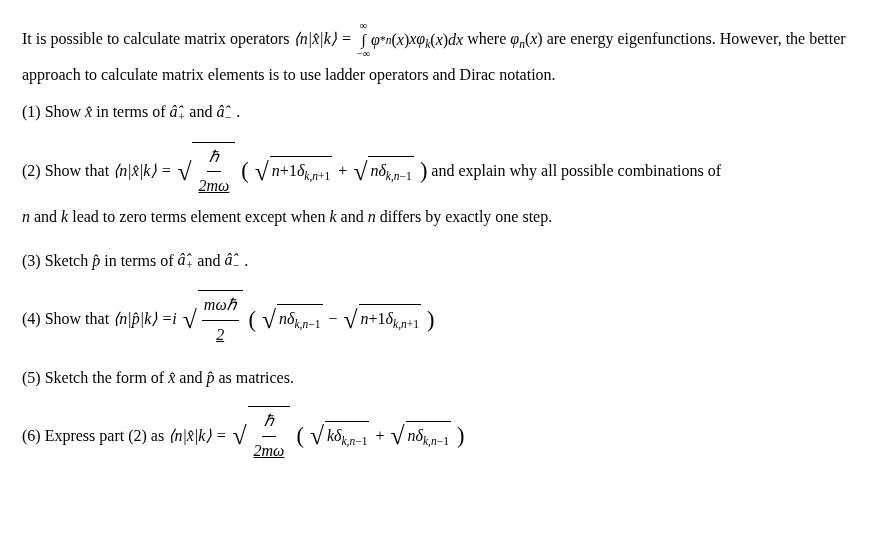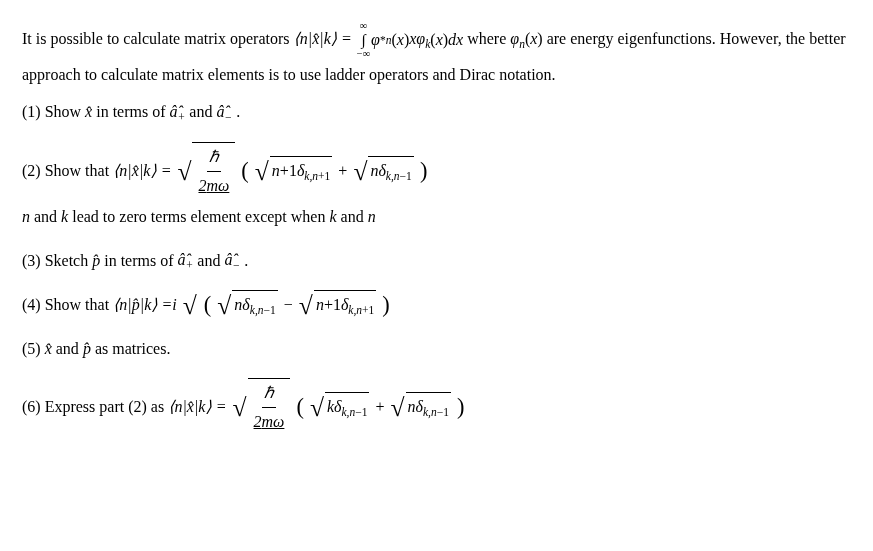--- a/index.html
+++ b/index.html
@@ -162,29 +162,31 @@
         <span class="sqrt-symbol">√</span>
         <span class="sqrt-content"><em>n</em>+1<em>δ</em><span class="subscript"><em>k,n</em>+1</span></span>
       </span>
       <span> + </span>
 
       <span class="sqrt-container">
         <span class="sqrt-symbol">√</span>
         <span class="sqrt-content"><em>nδ</em><span class="subscript"><em>k,n</em>−1</span></span>
       </span>
       <span class="bracket-tall">)</span>
+      <span>and explain why all possible combinations of</span>
     </div>
     <div class="question-line" style="margin-top:2px;">
       <em>n</em>
       <span>and</span>
       <em>k</em>
       <span>lead to zero terms element except when</span>
       <em>k</em>
       <span>and</span>
       <em>n</em>
+      <span>differs by exactly one step.</span>
     </div>
   </div>
 
   <div class="question-item">
     <div class="question-line">
       <span>(3)</span>
       <span>Sketch</span>
       <span class="math-inline"><em>p̂</em></span>
       <span>in terms of</span>
       <span class="math-inline"><em>â̂<span class="subscript">+</span></em></span>
@@ -198,40 +200,47 @@
     <div class="question-line">
       <span>(4)</span>
       <span>Show that</span>
 
       <span class="math-block">
         ⟨<em>n</em>|<em>p̂</em>|<em>k</em>⟩ = <em>i</em>
       </span>
 
       <span class="sqrt-container">
         <span class="sqrt-symbol">√</span>
+        <span class="sqrt-content">
+          <span class="fraction">
+            <span class="num"><em>mωℏ</em></span>
+            <span class="den">2</span>
+          </span>
+        </span>
       </span>
       <span class="bracket-tall">(</span>
 
       <span class="sqrt-container">
         <span class="sqrt-symbol">√</span>
         <span class="sqrt-content"><em>nδ</em><span class="subscript"><em>k,n</em>−1</span></span>
       </span>
       <span> − </span>
 
       <span class="sqrt-container">
         <span class="sqrt-symbol">√</span>
         <span class="sqrt-content"><em>n</em>+1<em>δ</em><span class="subscript"><em>k,n</em>+1</span></span>
       </span>
       <span class="bracket-tall">)</span>
     </div>
   </div>
 
   <div class="question-item">
     <div class="question-line">
       <span>(5)</span>
+      <span>Sketch the form of</span>
       <span class="math-inline"><em>x̂</em></span>
       <span>and</span>
       <span class="math-inline"><em>p̂</em></span>
       <span>as matrices.</span>
     </div>
   </div>
 
   <div class="question-item">
     <div class="question-line">
       <span>(6)</span>

